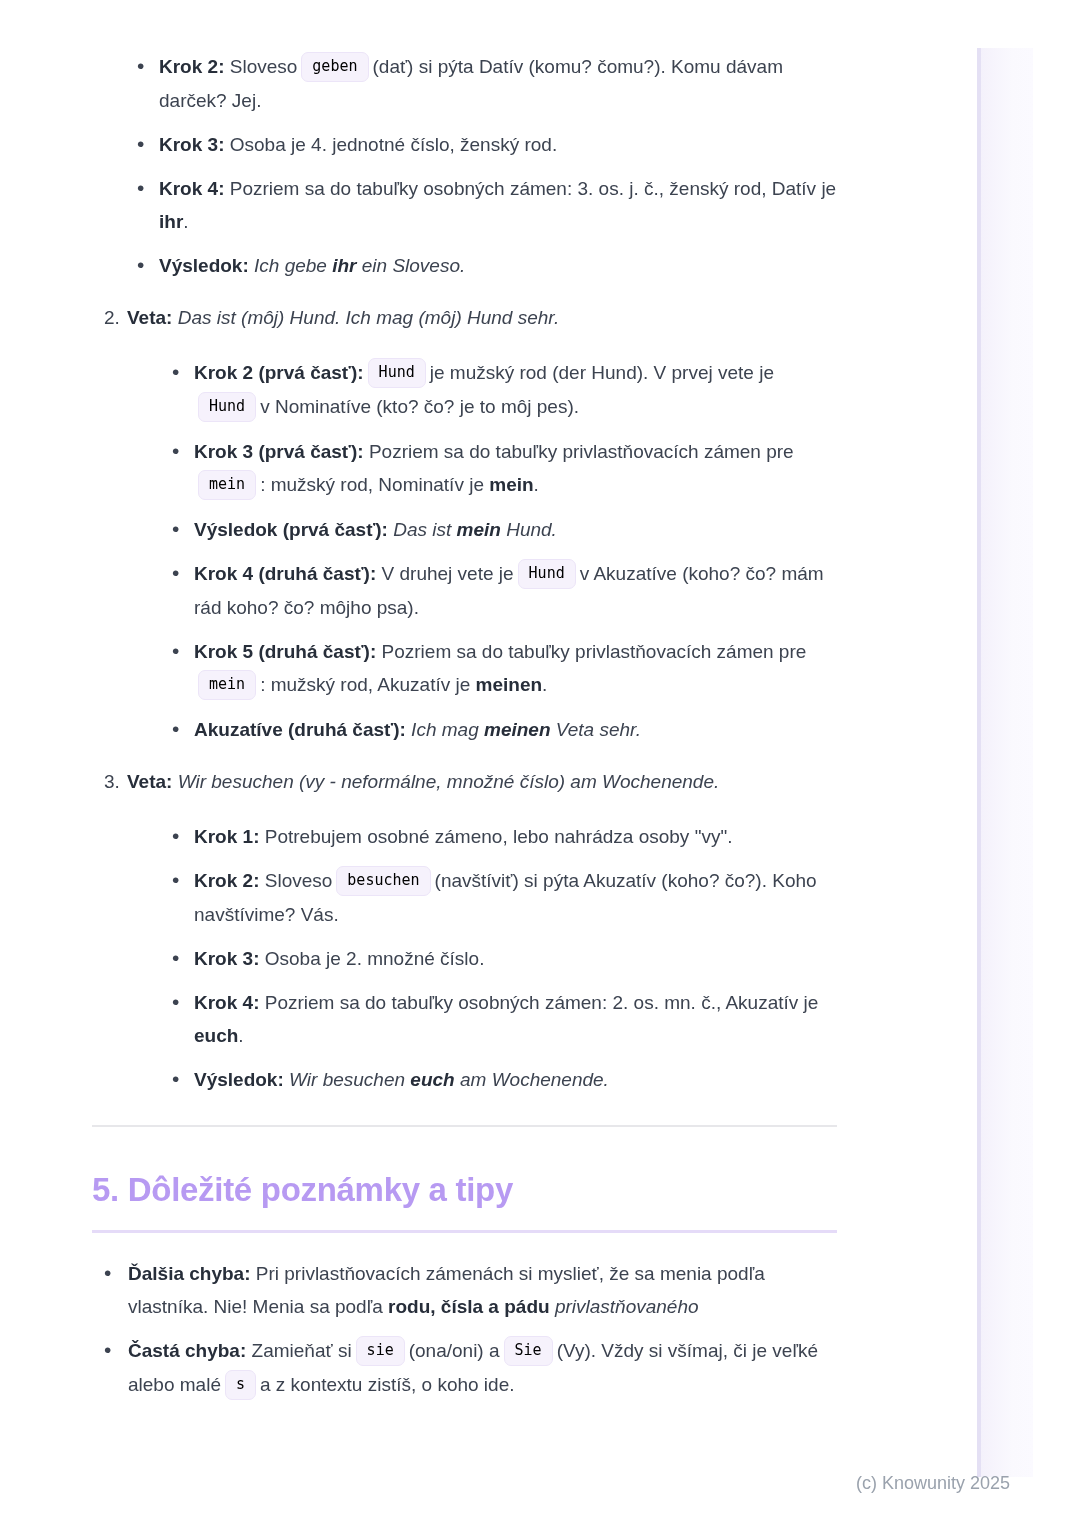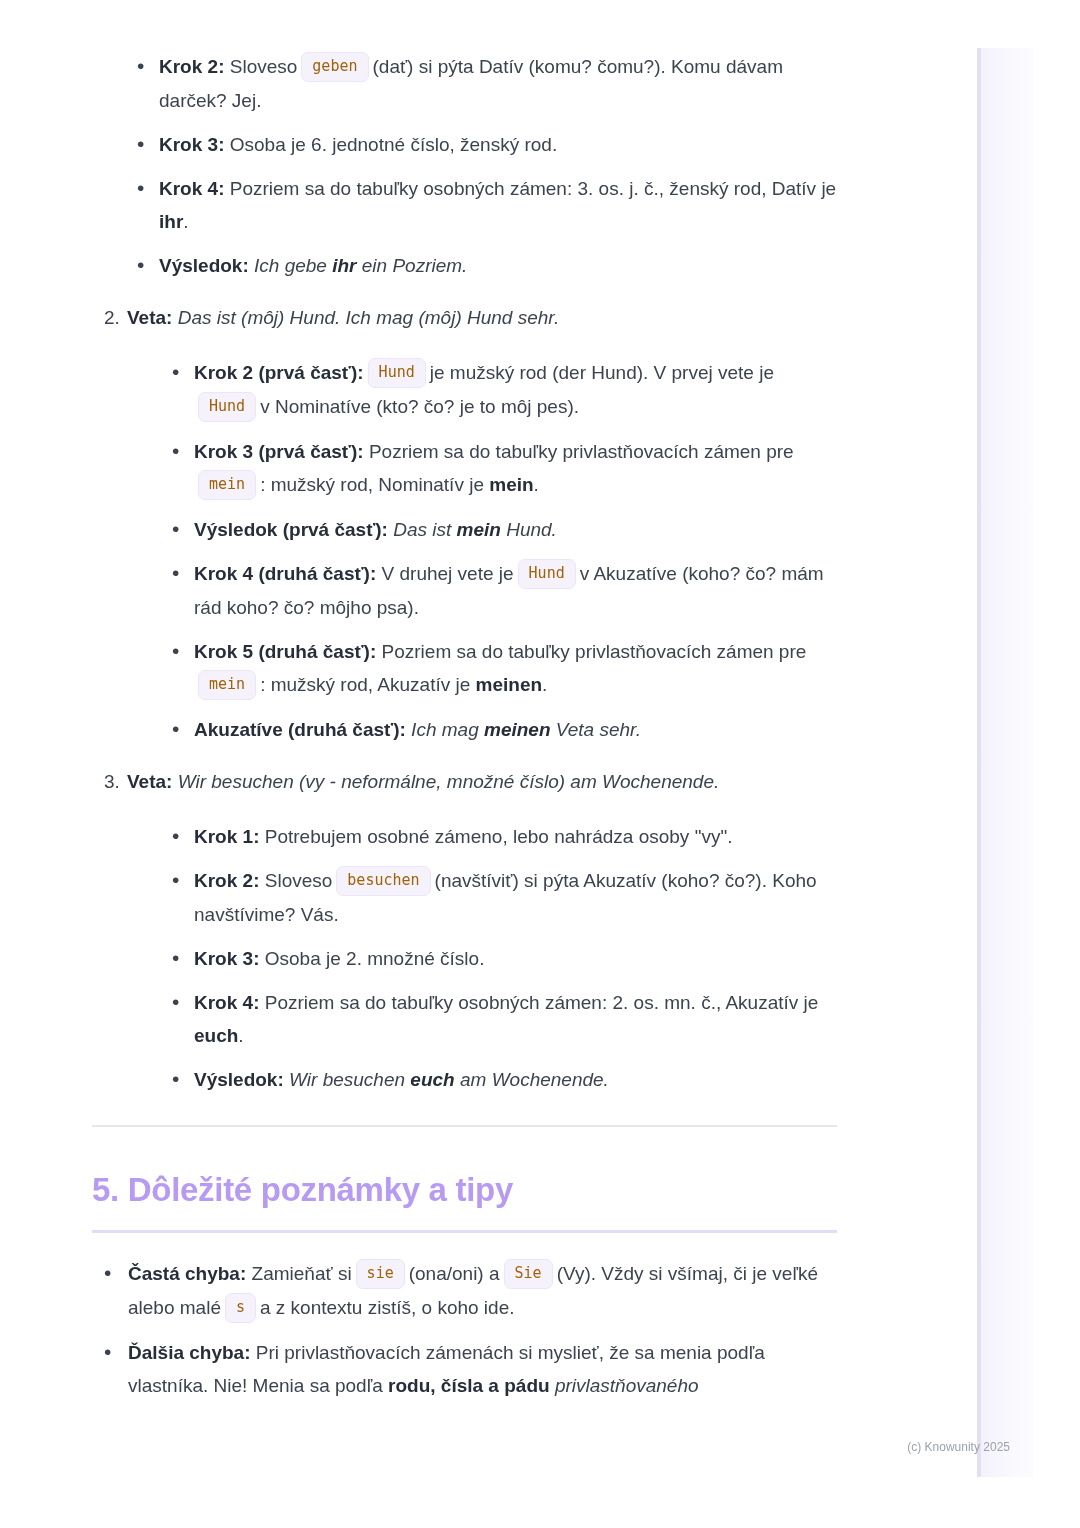--- a/index.html
+++ b/index.html
@@ -56,21 +56,21 @@
   }
   
   .seg-b { font-weight:700; color:#272e3a; }
   .seg-i { font-style:italic;text-align:right; }
   .seg-b.seg-i { font-weight:700; font-style:italic; color:#272e3a; }
   .seg-c {
     display:inline-block;
     font-family:"DejaVu Sans Mono", monospace;
     font-size:15px;
     line-height:19px;
-    color:#a16207;
+    color:#000000;
     background:#f6f2fc;
     border:1px solid #ece5f8;
     border-radius:7px;
     padding:4px 10px 5px;
     margin:0 4px;
     position:relative;
     top:-2px;
   }
   .divider {
     border:none;
@@ -86,23 +86,23 @@
   }
   .section-heading-wrap h2 {
     font-size:33px;
     line-height:46px;
     font-weight:700;
     color:#b79af2;
     letter-spacing:-0.3px;
   }
   .footer-credit {
     position:absolute;
-    top:1438px;
+    top:1474px;
     right:70px;
-    font-size:12px;
+    font-size:18px;
     line-height:18px;
     color:#9aa2ad;
   }
   .page-edge-bar {
     position:absolute;
     top:48px;
     left:977px;
     width:56px;
     height:1429px;
     background:linear-gradient(to right, #f4f1fb 0%, #faf9fe 60%, #fbfaff 100%);
@@ -112,27 +112,27 @@
 </head>
 <body>
 
 <div class="content">
 
   <ul class="steps">
     <li>
         <div><span class="seg-b">Krok 2:</span><span> Sloveso</span><span class="seg-c">geben</span><span>(dať) si pýta Datív (komu? čomu?). Komu dávam darček? Jej.</span></div>
       </li>
     <li>
-        <div><span class="seg-b">Krok 3:</span><span> Osoba je 6. jednotné číslo, ženský rod.</span></div>
+        <div><span class="seg-b">Krok 3:</span><span> Osoba je 4. jednotné číslo, ženský rod.</span></div>
       </li>
     <li>
         <div><span class="seg-b">Krok 4:</span><span> Pozriem sa do tabuľky osobných zámen: 3. os. j. č., ženský rod, Datív je </span><span class="seg-b">ihr</span><span>.</span></div>
       </li>
     <li>
-        <div><span class="seg-b">Výsledok:</span><span> </span><span class="seg-i">Ich gebe </span><span class="seg-b seg-i">ihr</span><span class="seg-i"> ein Pozriem.</span></div>
+        <div><span class="seg-b">Výsledok:</span><span> </span><span class="seg-i">Ich gebe </span><span class="seg-b seg-i">ihr</span><span class="seg-i"> ein Sloveso.</span></div>
       </li>
   </ul>
 
   <div class="sentence">
     <span class="num">2.</span>
     <div><span class="seg-b">Veta:</span><span> </span><span class="seg-i">Das ist (môj) Hund. Ich mag (môj) Hund sehr.</span></div>
     <ul class="steps">
       <li>
           <div><span class="seg-b">Krok 2 (prvá časť):</span><span class="seg-c">Hund</span><span>je mužský rod (der Hund). V prvej vete je</span><span class="seg-c">Hund</span><span>v Nominatíve (kto? čo? je to môj pes).</span></div>
         </li>
@@ -177,24 +177,24 @@
   </div>
 
   <hr class="divider">
 
   <div class="section-heading-wrap">
     <h2>5. Dôležité poznámky a tipy</h2>
   </div>
 
   <ul class="tips">
     <li>
+        <div><span class="seg-b">Ďalšia chyba:</span><span> Pri privlastňovacích zámenách si myslieť, že sa menia podľa vlastníka. Nie! Menia sa podľa </span><span class="seg-b">rodu, čísla a pádu</span><span> </span><span class="seg-i">privlastňovaného</span></div>
+      </li>
+    <li>
         <div><span class="seg-b">Častá chyba:</span><span> Zamieňať si</span><span class="seg-c">sie</span><span>(ona/oni) a</span><span class="seg-c">Sie</span><span>(Vy). Vždy si všímaj, či je veľké alebo malé</span><span class="seg-c">s</span><span>a z kontextu zistíš, o koho ide.</span></div>
       </li>
-    <li>
-        <div><span class="seg-b">Ďalšia chyba:</span><span> Pri privlastňovacích zámenách si myslieť, že sa menia podľa vlastníka. Nie! Menia sa podľa </span><span class="seg-b">rodu, čísla a pádu</span><span> </span><span class="seg-i">privlastňovaného</span></div>
-      </li>
   </ul>
 
 </div>
 
 <div class="page-edge-bar"></div>
 
 <div class="footer-credit">(c) Knowunity 2025</div>
 
 </body></html>

